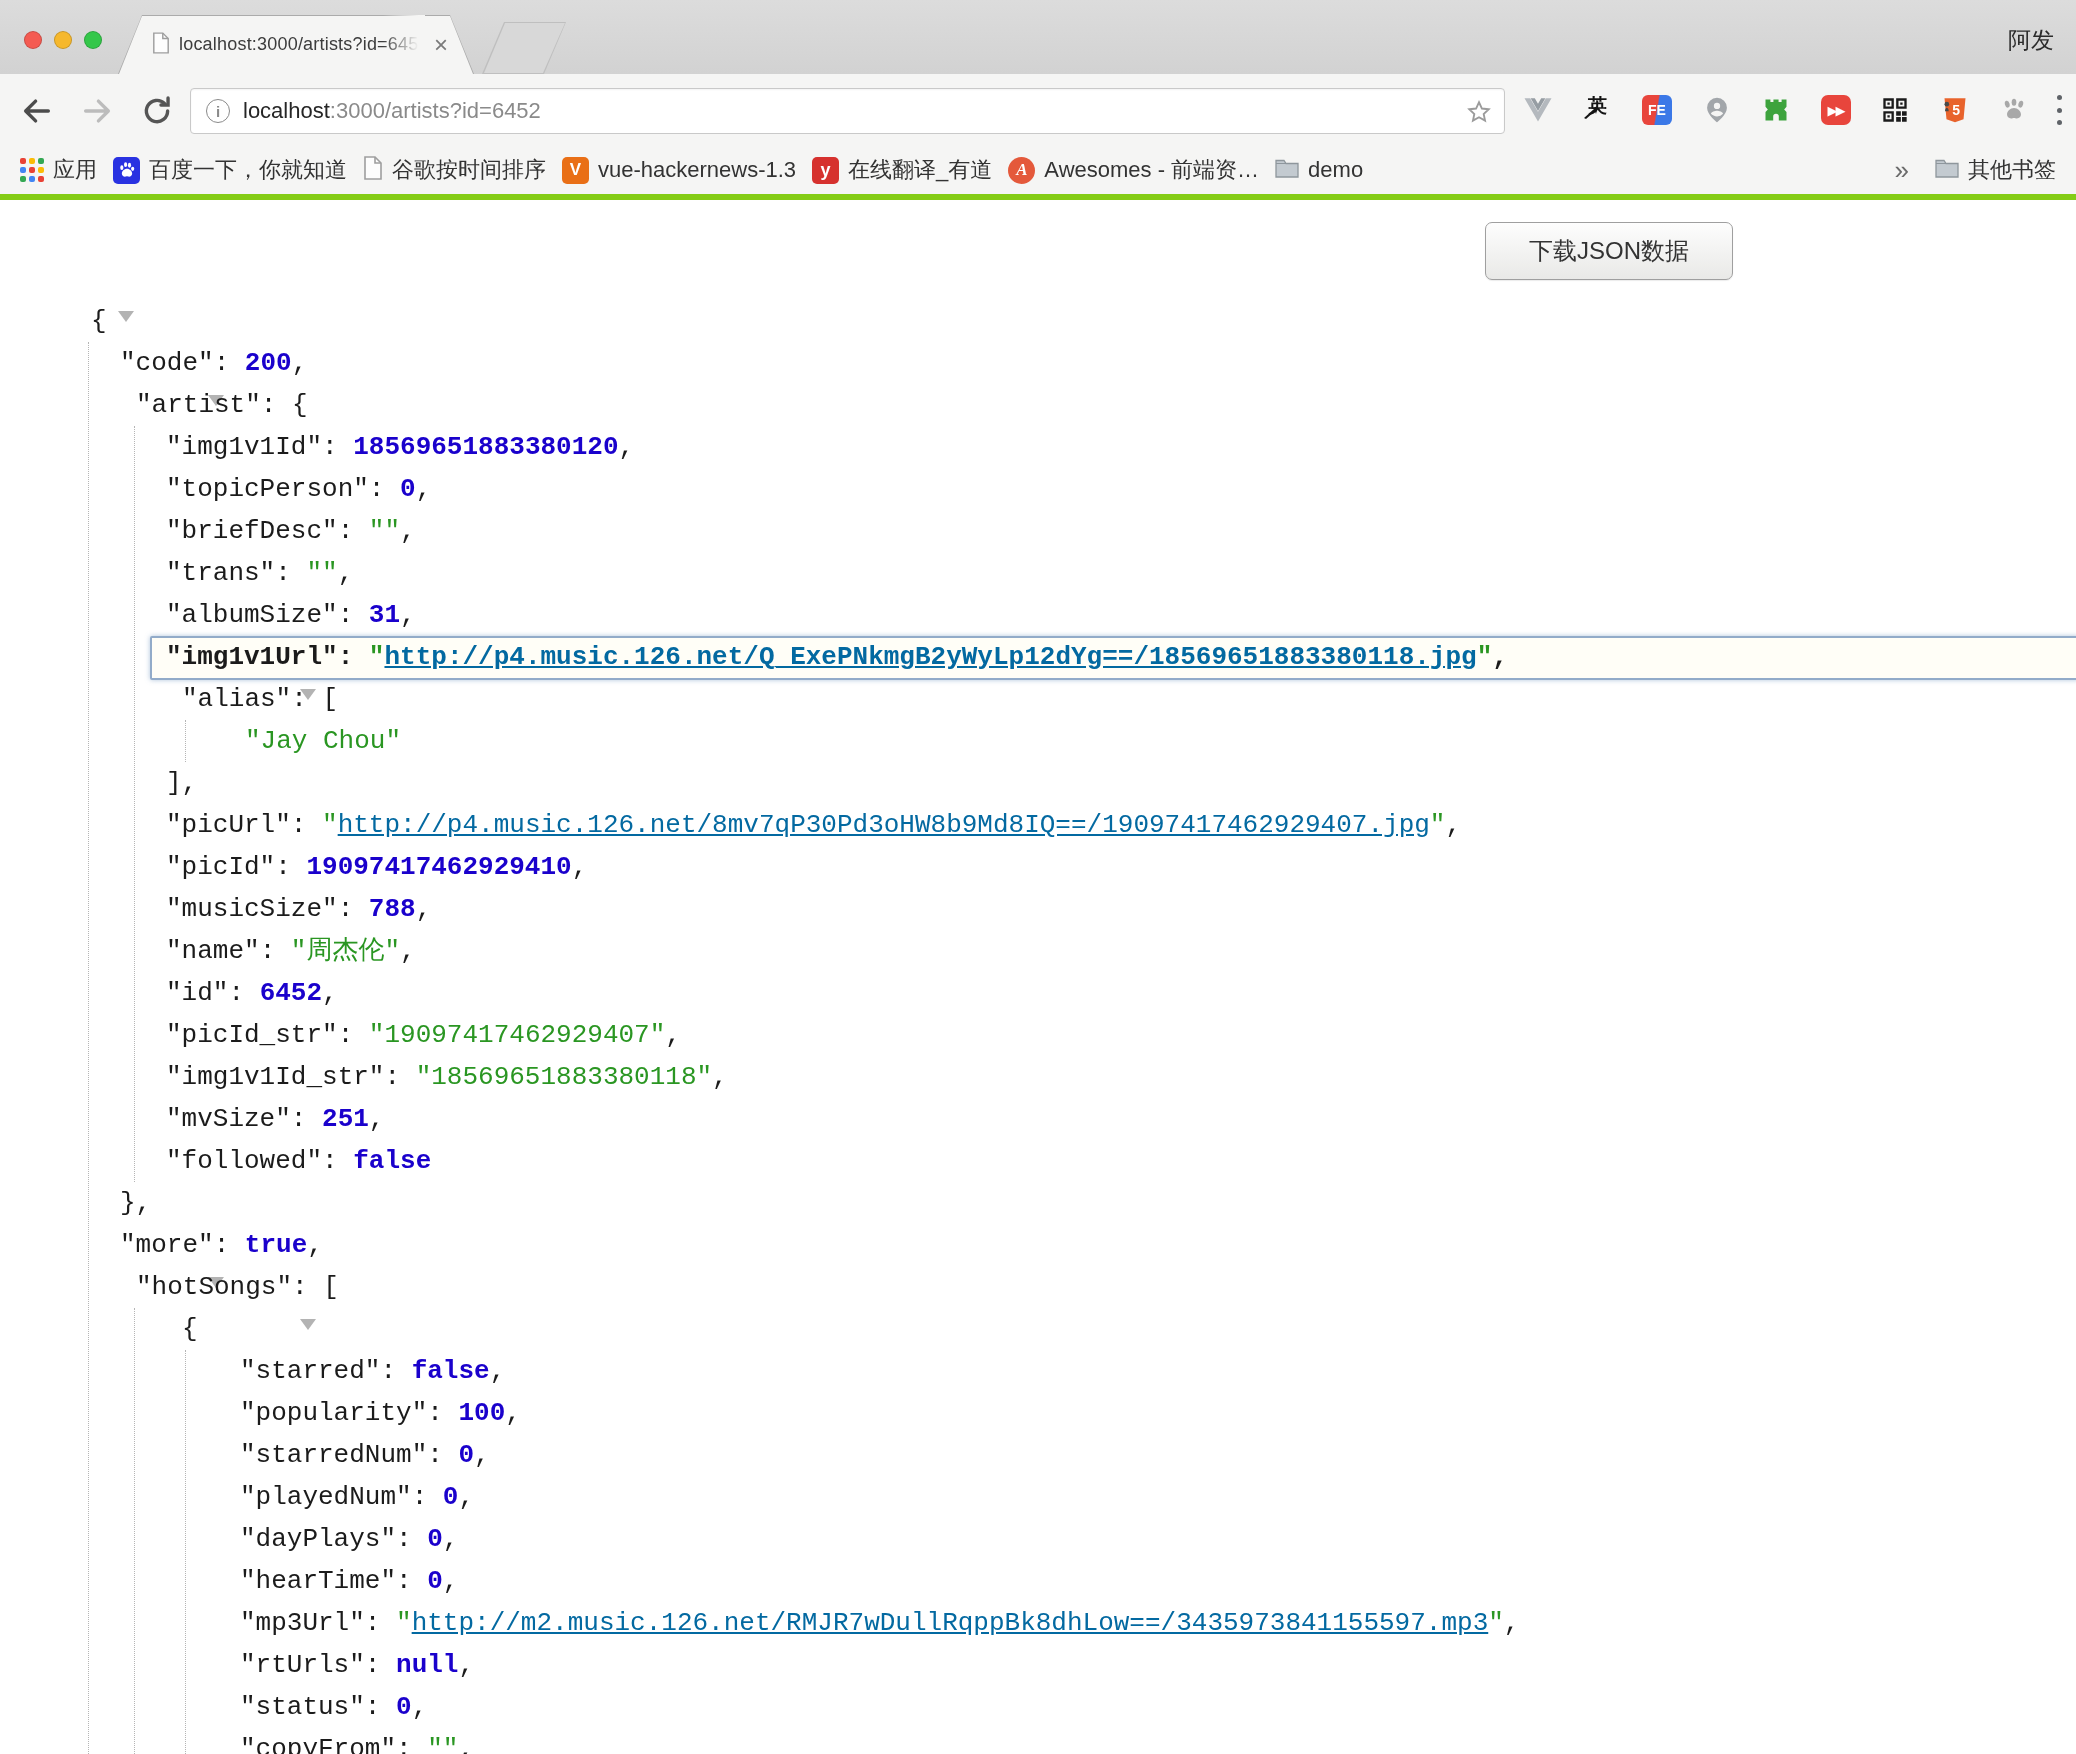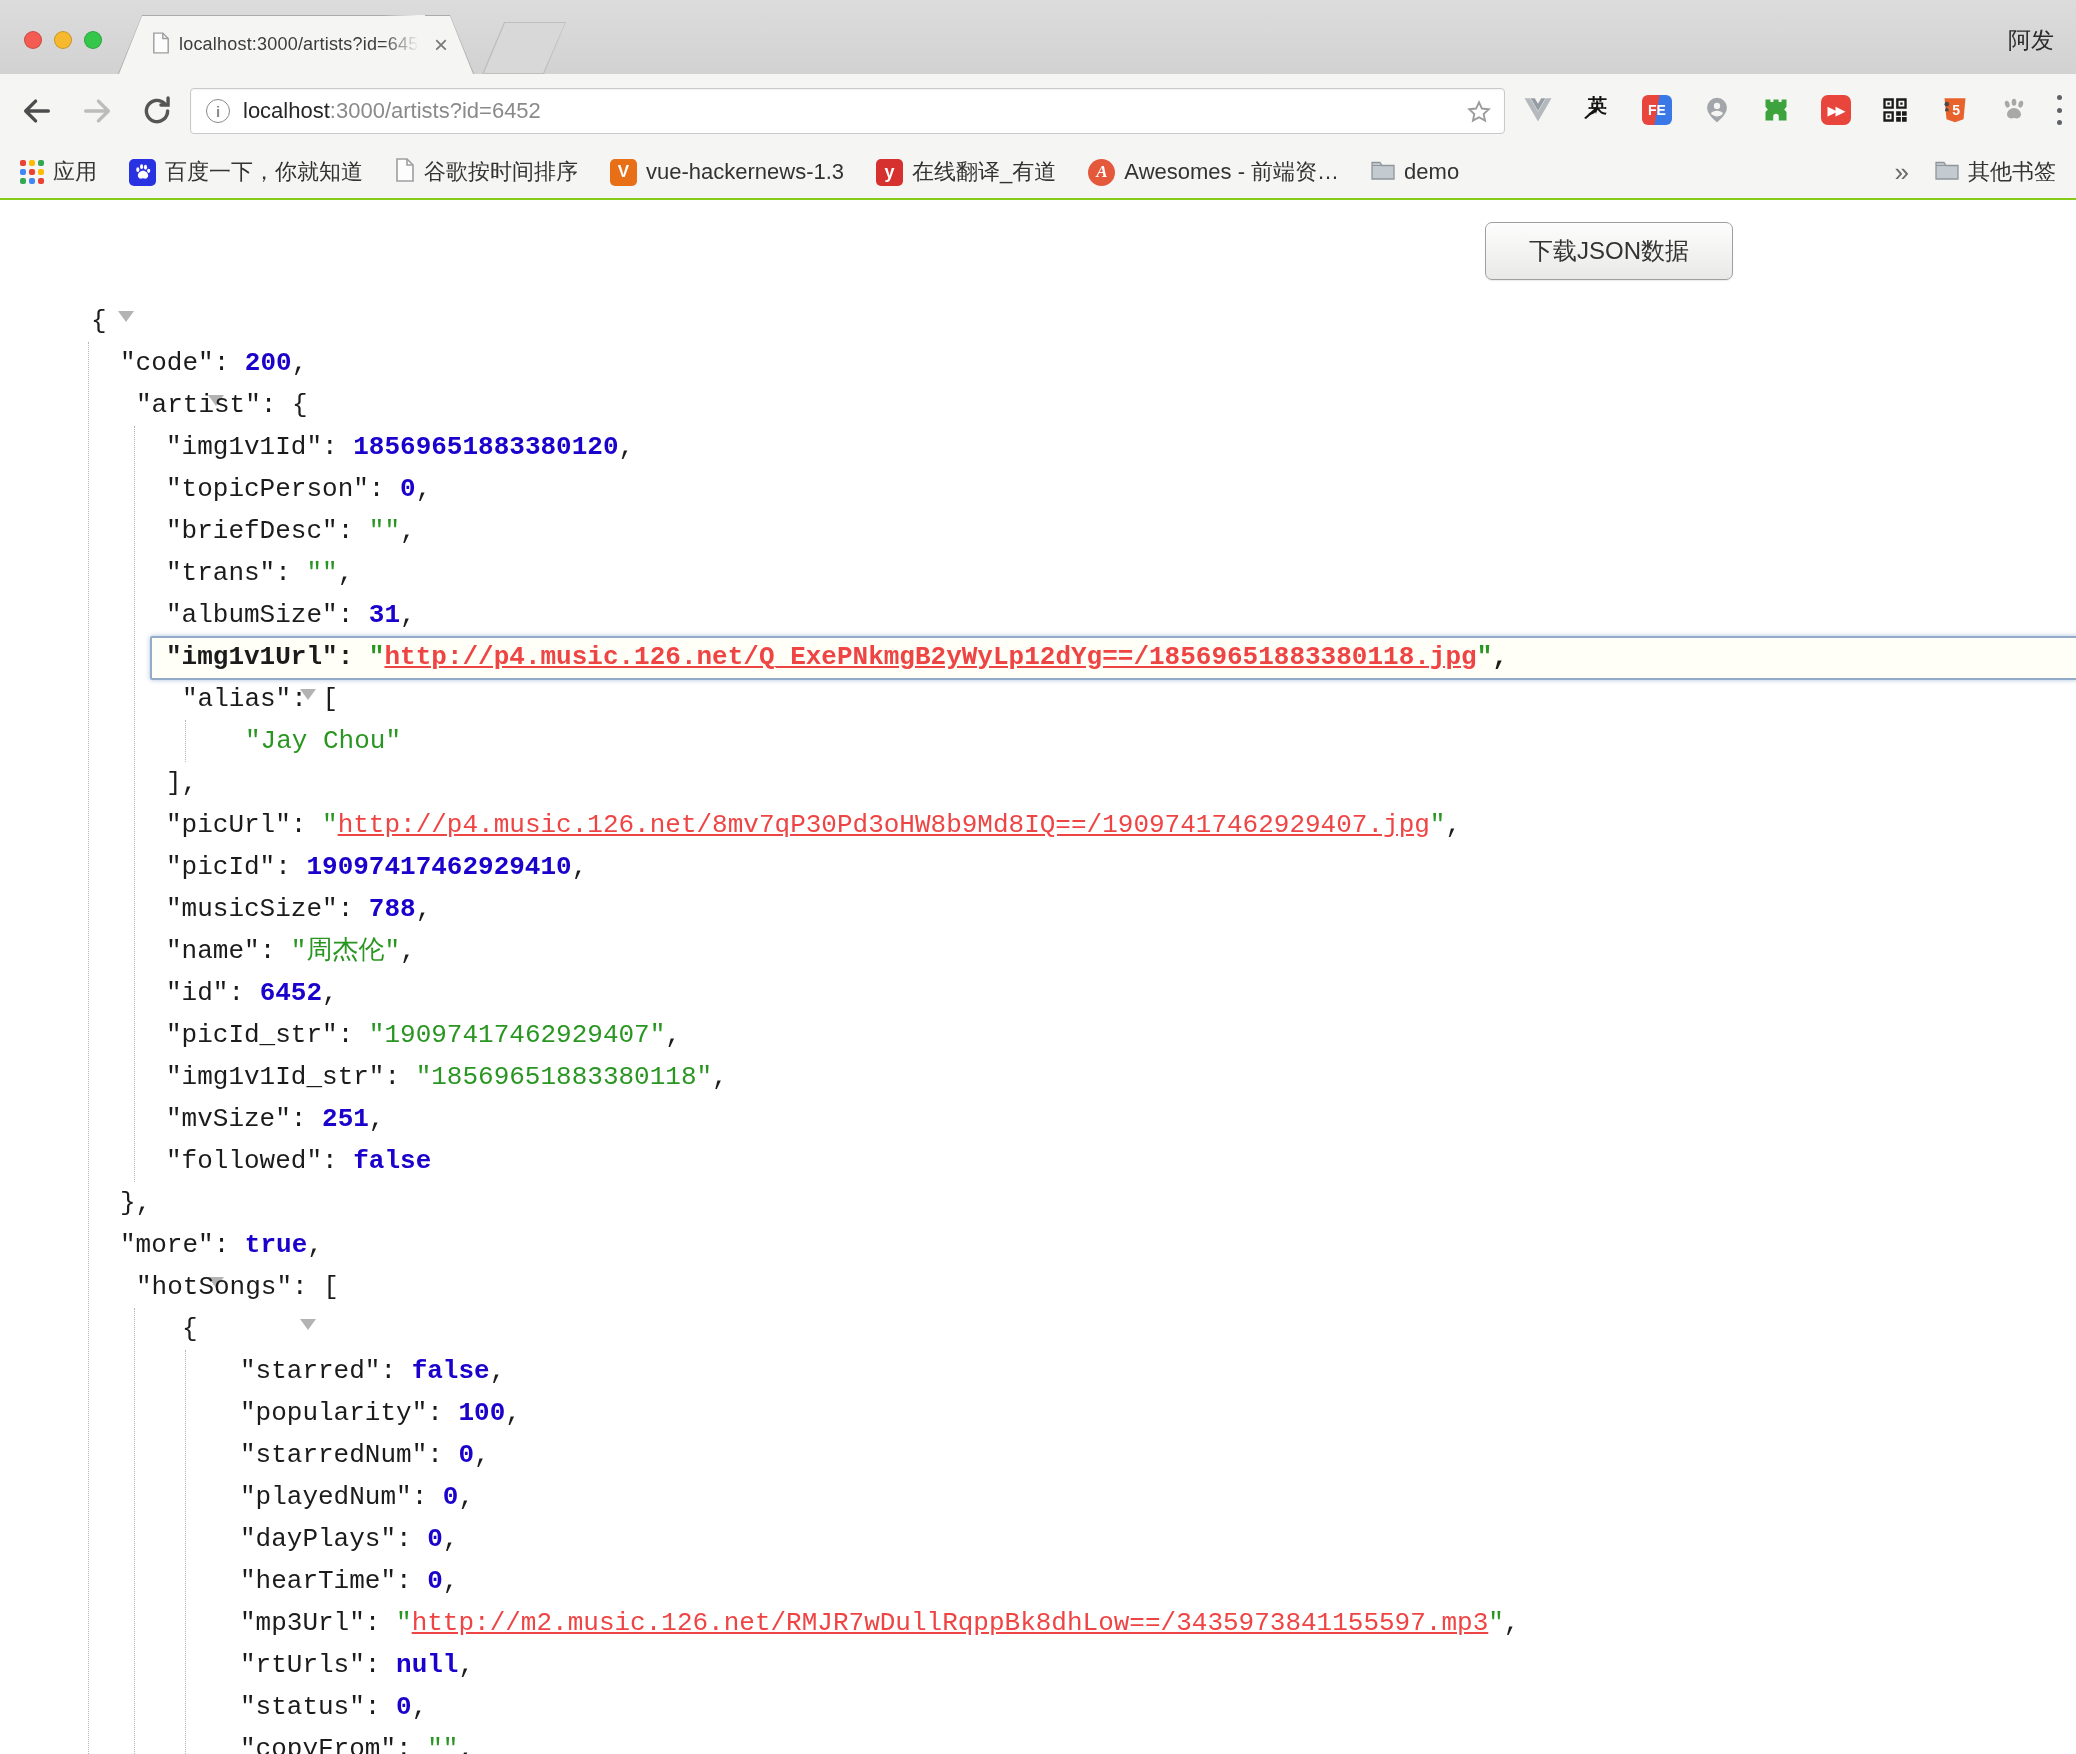--- a/index.html
+++ b/index.html
@@ -67,22 +67,22 @@
                font-size:13px; font-weight:bold; display:flex; align-items:center; justify-content:center;
                letter-spacing:-2px; }
   .trans-glyph { font-size:19px; color:#141414; font-weight:bold; position:relative; top:-4px; }
   .trans-arrow { position:absolute; left:1px; bottom:3px; }
   .menu-dots { position:absolute; right:14px; top:21px; width:6px; height:30px; cursor:pointer;
                display:flex; flex-direction:column; justify-content:space-between; align-items:center; }
   .menu-dots i { width:5px; height:5px; border-radius:50%; background:#5f6368; }
 
   
   .bookmarks { position:relative; width:100%; height:54px; background:#f5f5f4;
-               border-bottom:2px solid #84cc16; display:flex; align-items:center;
-               padding:0 20px; gap:32px; }
+               border-bottom:6px solid #84cc16; display:flex; align-items:center;
+               padding:0 20px; gap:16px; }
   .bm-item { display:flex; align-items:center; gap:9px; cursor:pointer; white-space:nowrap; }
   .bm-label { font-size:22px; color:#333; }
   .bm-right { margin-left:auto; display:flex; align-items:center; gap:26px; }
   .bm-chevron { font-size:26px; color:#6b6b6b; cursor:pointer; }
   .apps-grid { width:24px; height:24px; display:grid; grid-template-columns:repeat(3,1fr); gap:3px; }
   .apps-grid i { width:6px; height:6px; border-radius:2px; }
   .sq-badge { width:27px; height:27px; border-radius:5px; color:#fff; font-weight:bold;
               display:flex; align-items:center; justify-content:center; }
 
   
@@ -108,21 +108,21 @@
   .guide { position:absolute; width:0; border-left:1px dotted #b5b5b5; }
   .jline { position:absolute; left:0; right:0; height:42px; line-height:42px;
            white-space:nowrap; font-family:"Liberation Mono","DejaVu Sans Mono",monospace;
            font-size:26px; z-index:0; }
   .jline span { position:relative; z-index:1; }
   .k { color:#1b1b1b; }
   .p { color:#1b1b1b; }
   .n { color:#1a01cc; font-weight:bold; }
   .s { color:#2a9622; }
   .q { color:#2a9622; }
-  .a { color:#ef4444; text-decoration:underline; cursor:pointer; }
+  .a { color:#0369a1; text-decoration:underline; cursor:pointer; }
   .hl span { font-weight:bold; }
   .hl::before { content:""; position:absolute; left:150px; right:-4px; top:0; bottom:-2px;
                 background:#fffef7; border:2px solid #92abc9; border-radius:2px;
                 box-shadow:0 0 5px rgba(110,145,190,.55); z-index:0; }
   .collapser { position:absolute; top:16px; width:0; height:0;
                border-left:8px solid transparent; border-right:8px solid transparent;
                border-top:11px solid #b3b3b3; cursor:pointer; z-index:1; }
 </style>
 </head>
 <body>

